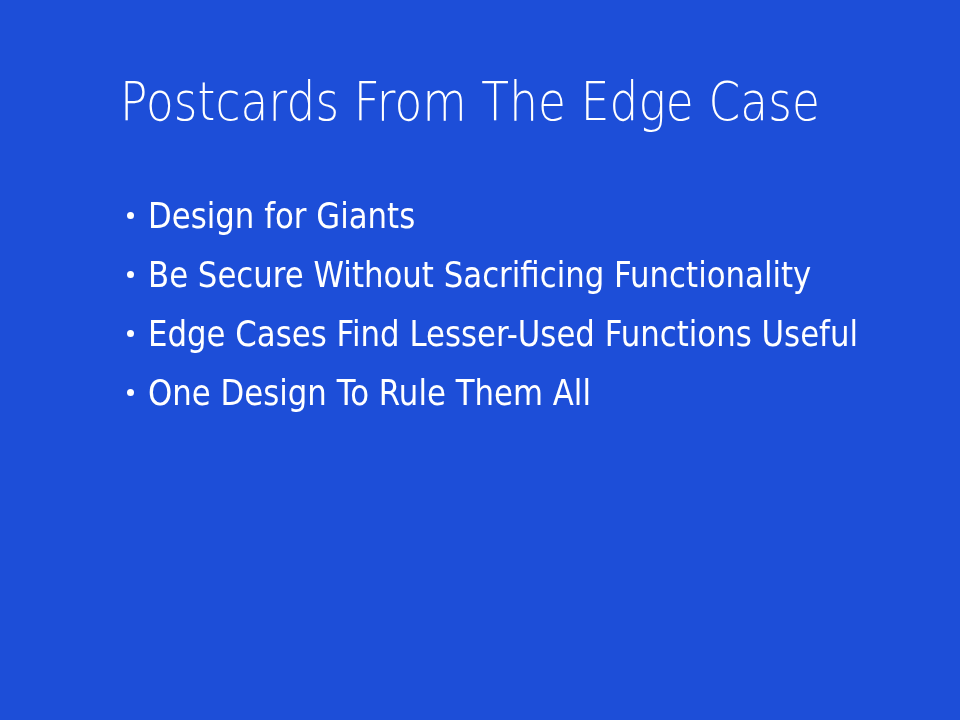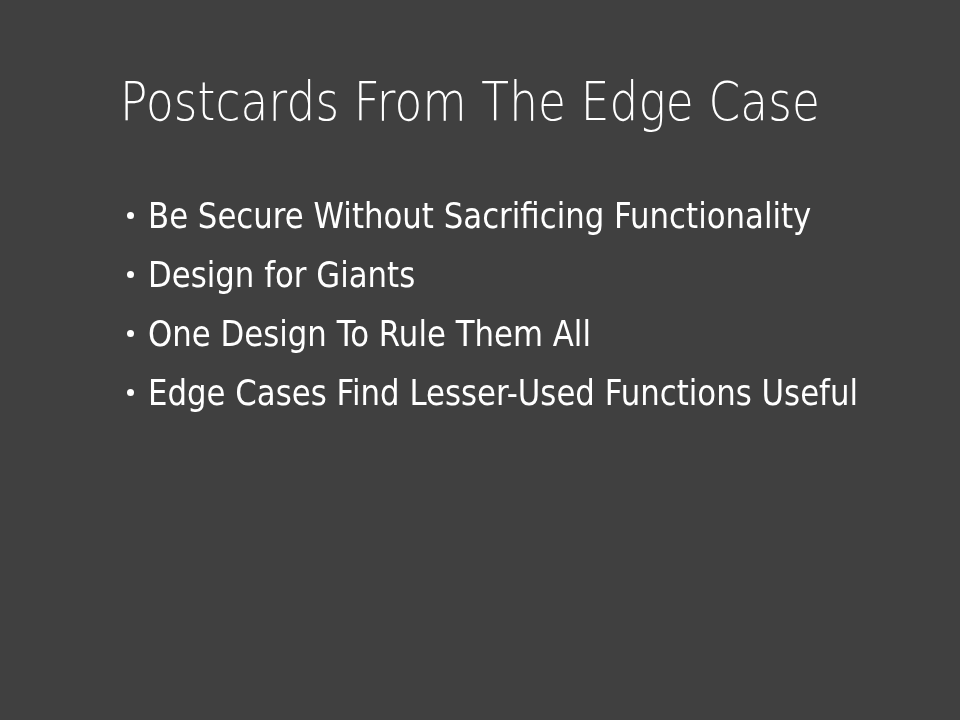--- a/index.html
+++ b/index.html
@@ -7,21 +7,21 @@
     padding: 0;
     background: #000000;
   }
   body {
     font-family: "Liberation Sans", "DejaVu Sans", sans-serif;
   }
   .slide {
     position: relative;
     width: 960px;
     height: 720px;
-    background: #404040;
+    background: #1d4ed8;
     overflow: hidden;
     box-sizing: border-box;
   }
   .slide-title {
     position: absolute;
     left: 120px;
     top: 70px;
     width: 760px;
     color: #ffffff;
     font-family: "DejaVu Sans", "Liberation Sans", sans-serif;
@@ -75,33 +75,33 @@
 <body>
 
 <div class="slide">
 
   <div class="slide-title">Postcards From The Edge Case</div>
 
   <div class="body-block">
 
     <div class="bullet-row">
       <span class="bullet-dot"></span>
-      <span class="bullet-text">Be Secure Without Sacrificing Functionality</span>
+      <span class="bullet-text">Design for Giants</span>
     </div>
 
     <div class="bullet-row">
       <span class="bullet-dot"></span>
-      <span class="bullet-text">Design for Giants</span>
+      <span class="bullet-text">Be Secure Without Sacrificing Functionality</span>
     </div>
 
+
+    <div class="bullet-row">
+      <span class="bullet-dot"></span>
+      <span class="bullet-text">Edge Cases Find Lesser-Used Functions Useful</span>
+    </div>
 
     <div class="bullet-row">
       <span class="bullet-dot"></span>
       <span class="bullet-text">One Design To Rule Them All</span>
     </div>
 
-    <div class="bullet-row">
-      <span class="bullet-dot"></span>
-      <span class="bullet-text">Edge Cases Find Lesser-Used Functions Useful</span>
-    </div>
-
   </div>
 </div>
 
 </body></html>

